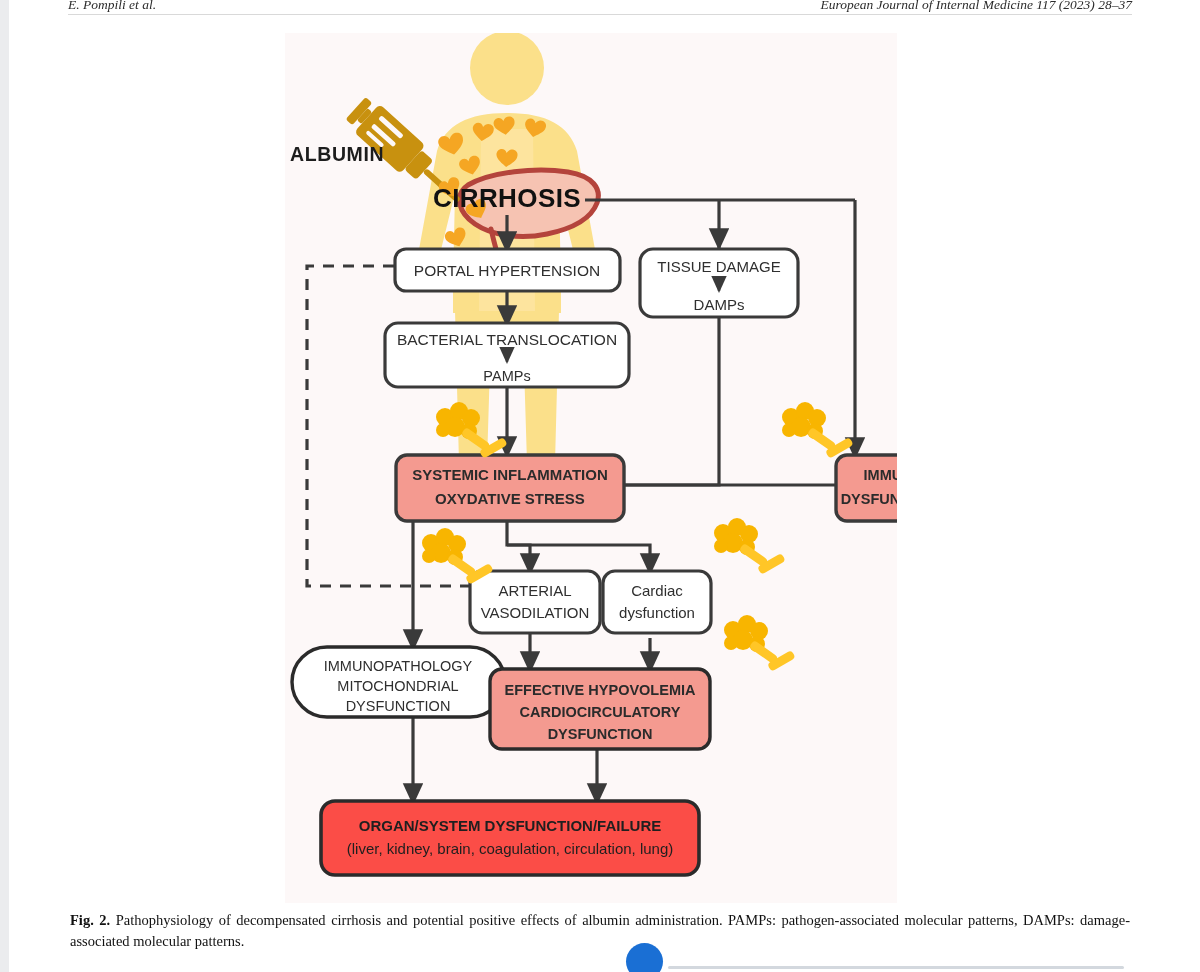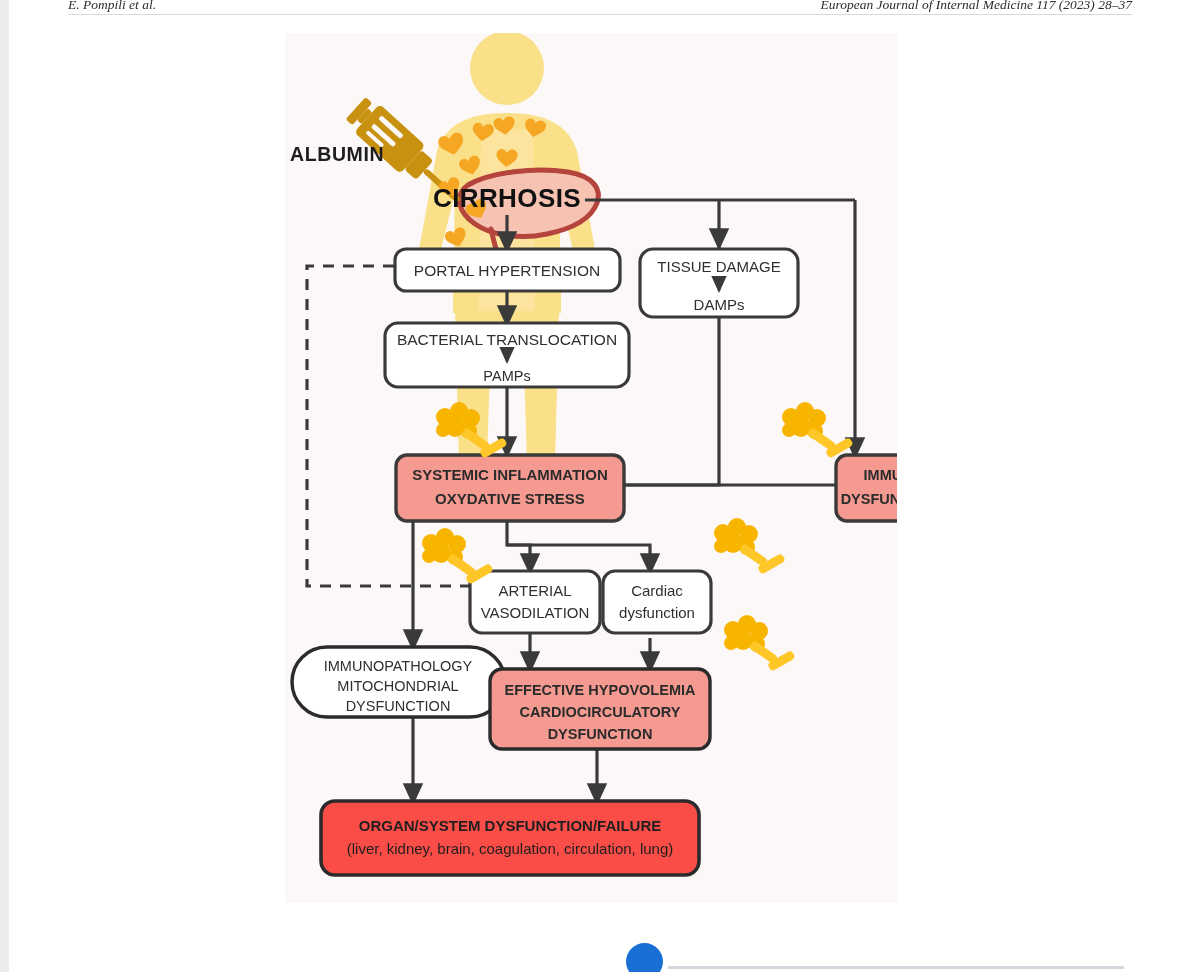--- a/index.html
+++ b/index.html
@@ -340,17 +340,20 @@
         </g>
         <g fill="#ffc627">
           <rect x="31" y="22" width="30" height="9" rx="4" transform="rotate(35 31 22)"></rect>
           <rect x="44" y="46" width="28" height="9" rx="4" transform="rotate(-30 44 46)"></rect>
         </g>
       </g>
 
     </svg>
   </div>
 
+  <div class="caption">
+    <span class="figlabel">Fig. 2.</span><span> Pathophysiology of decompensated cirrhosis and potential positive effects of albumin administration. PAMPs: pathogen-associated molecular patterns, DAMPs: damage-associated molecular patterns.</span>
+  </div>
 
   <div class="blue-dot"></div>
   <div class="bottom-rule"></div>
 
 </div>
 
 </body></html>

